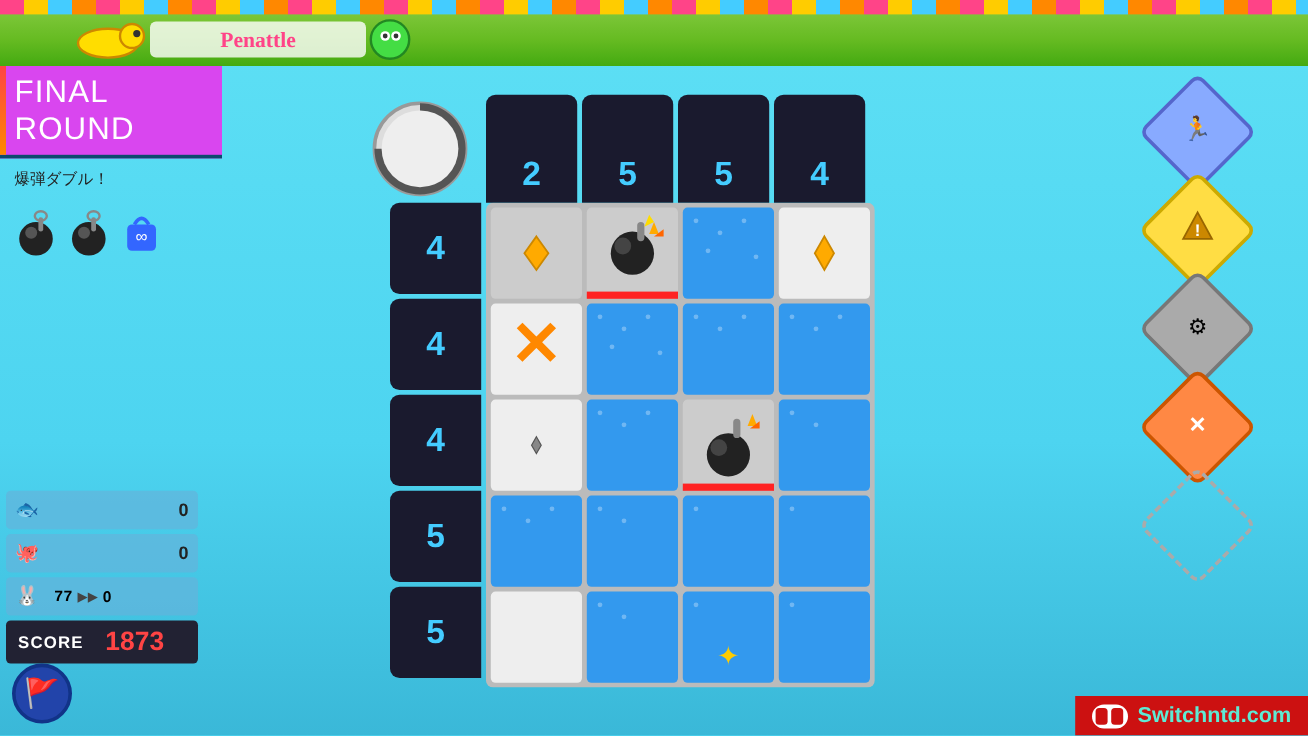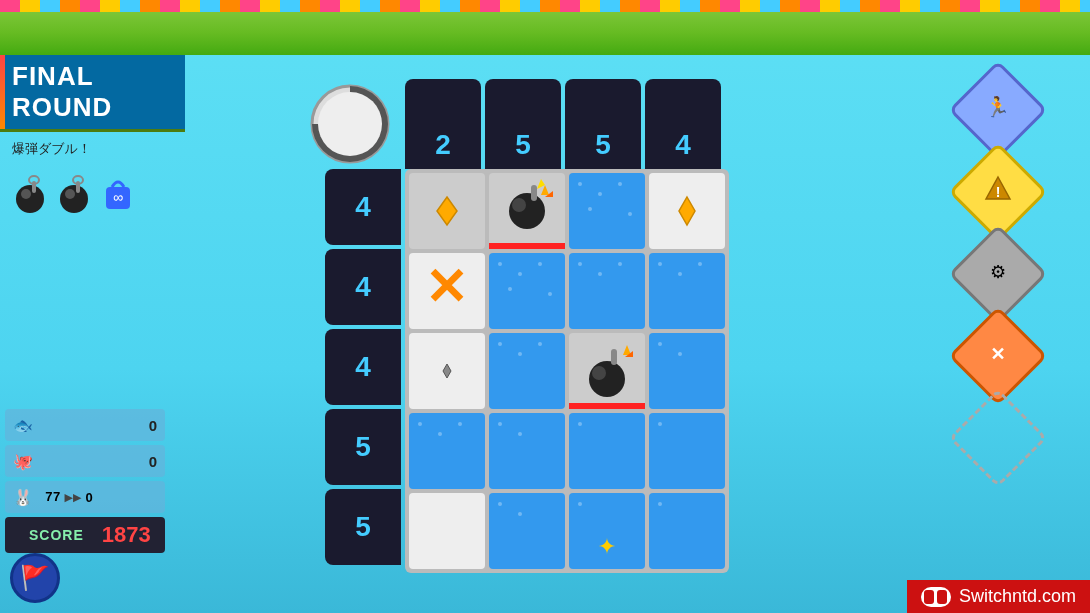--- a/index.html
+++ b/index.html
@@ -40,27 +40,27 @@
     .left-panel {
       position: absolute;
       top: 55px;
       left: 0;
       width: 185px;
       bottom: 0;
       z-index: 3;
     }
 
     .final-round-banner {
-      background: #0369a1;
+      background: #d946ef;
       color: white;
       font-size: 26px;
-      font-weight: 700;
+      font-weight: 400;
       padding: 6px 12px;
       letter-spacing: 1px;
-      border-bottom: 3px solid #4d7c0f;
+      border-bottom: 3px solid #0c4a6e;
       position: relative;
     }
     .final-round-banner::before {
       content: '';
       position: absolute;
       left: 0; top: 0; bottom: 0;
       width: 5px;
       background: linear-gradient(180deg, #ff4444, #ff8800);
     }
 
@@ -127,26 +127,25 @@
     .score-label-row {
       display: flex;
       align-items: center;
       background: #222233;
       border-radius: 4px;
       height: 36px;
       overflow: hidden;
     }
 
     .score-label {
-      color: #86efac;
+      color: #ffffff;
       font-weight: 900;
       font-size: 14px;
       padding: 0 10px;
       letter-spacing: 1px;
-      margin-left: 14px;
     }
 
     .score-number {
       color: #ff4444;
       font-weight: 900;
       font-size: 22px;
       padding: 0 8px;
     }
 
     
@@ -294,24 +293,24 @@
       transform: rotate(-45deg);
       font-size: 22px;
     }
 
     
     .watermark {
       position: absolute;
       bottom: 0;
       right: 0;
       background: #cc1111;
-      color: #ffffff;
+      color: #5eead4;
       padding: 6px 14px;
       font-size: 18px;
-      font-weight: 400;
+      font-weight: 700;
       display: flex;
       align-items: center;
       gap: 8px;
       z-index: 20;
     }
 
     .switch-logo {
       width: 30px;
       height: 20px;
       background: white;
@@ -370,20 +369,38 @@
     <rect x="750" y="30" width="10" height="20" fill="#8B5A2B"></rect>
     <ellipse cx="755" cy="24" rx="24" ry="22" fill="#2d8a1e"></ellipse>
 
     <rect x="820" y="25" width="12" height="25" fill="#8B5A2B"></rect>
     <ellipse cx="826" cy="20" rx="28" ry="24" fill="#3a9e25"></ellipse>
 
     <rect x="890" y="28" width="10" height="22" fill="#8B5A2B"></rect>
     <ellipse cx="895" cy="22" rx="22" ry="20" fill="#2d8a1e"></ellipse>
   </svg>
 
+  <div class="top-characters">
+
+    <svg width="320" height="45">
+
+      <ellipse cx="30" cy="28" rx="25" ry="12" fill="#ffdd00" stroke="#cc8800" stroke-width="2"></ellipse>
+      <circle cx="50" cy="22" r="10" fill="#ffdd00" stroke="#cc8800" stroke-width="2"></circle>
+      <circle cx="54" cy="20" r="3" fill="#333"></circle>
+
+      <rect x="65" y="10" width="180" height="30" fill="rgba(255,255,255,0.8)" rx="5"></rect>
+      <text x="155" y="31" text-anchor="middle" font-size="18" font-weight="900" fill="#ff4488" font-family="Arial Black">Penattle</text>
+
+      <circle cx="265" cy="25" r="16" fill="#44dd44" stroke="#228822" stroke-width="2"></circle>
+      <circle cx="261" cy="22" r="4" fill="white"></circle>
+      <circle cx="261" cy="22" r="2" fill="#333"></circle>
+      <circle cx="270" cy="22" r="4" fill="white"></circle>
+      <circle cx="270" cy="22" r="2" fill="#333"></circle>
+    </svg>
+  </div>
 </div>
 
 <div class="left-panel">
   <div class="final-round-banner">
     <span>FINAL ROUND</span>
   </div>
 
   <div class="bomb-info">
     <span>爆弾ダブル！</span>
   </div>

